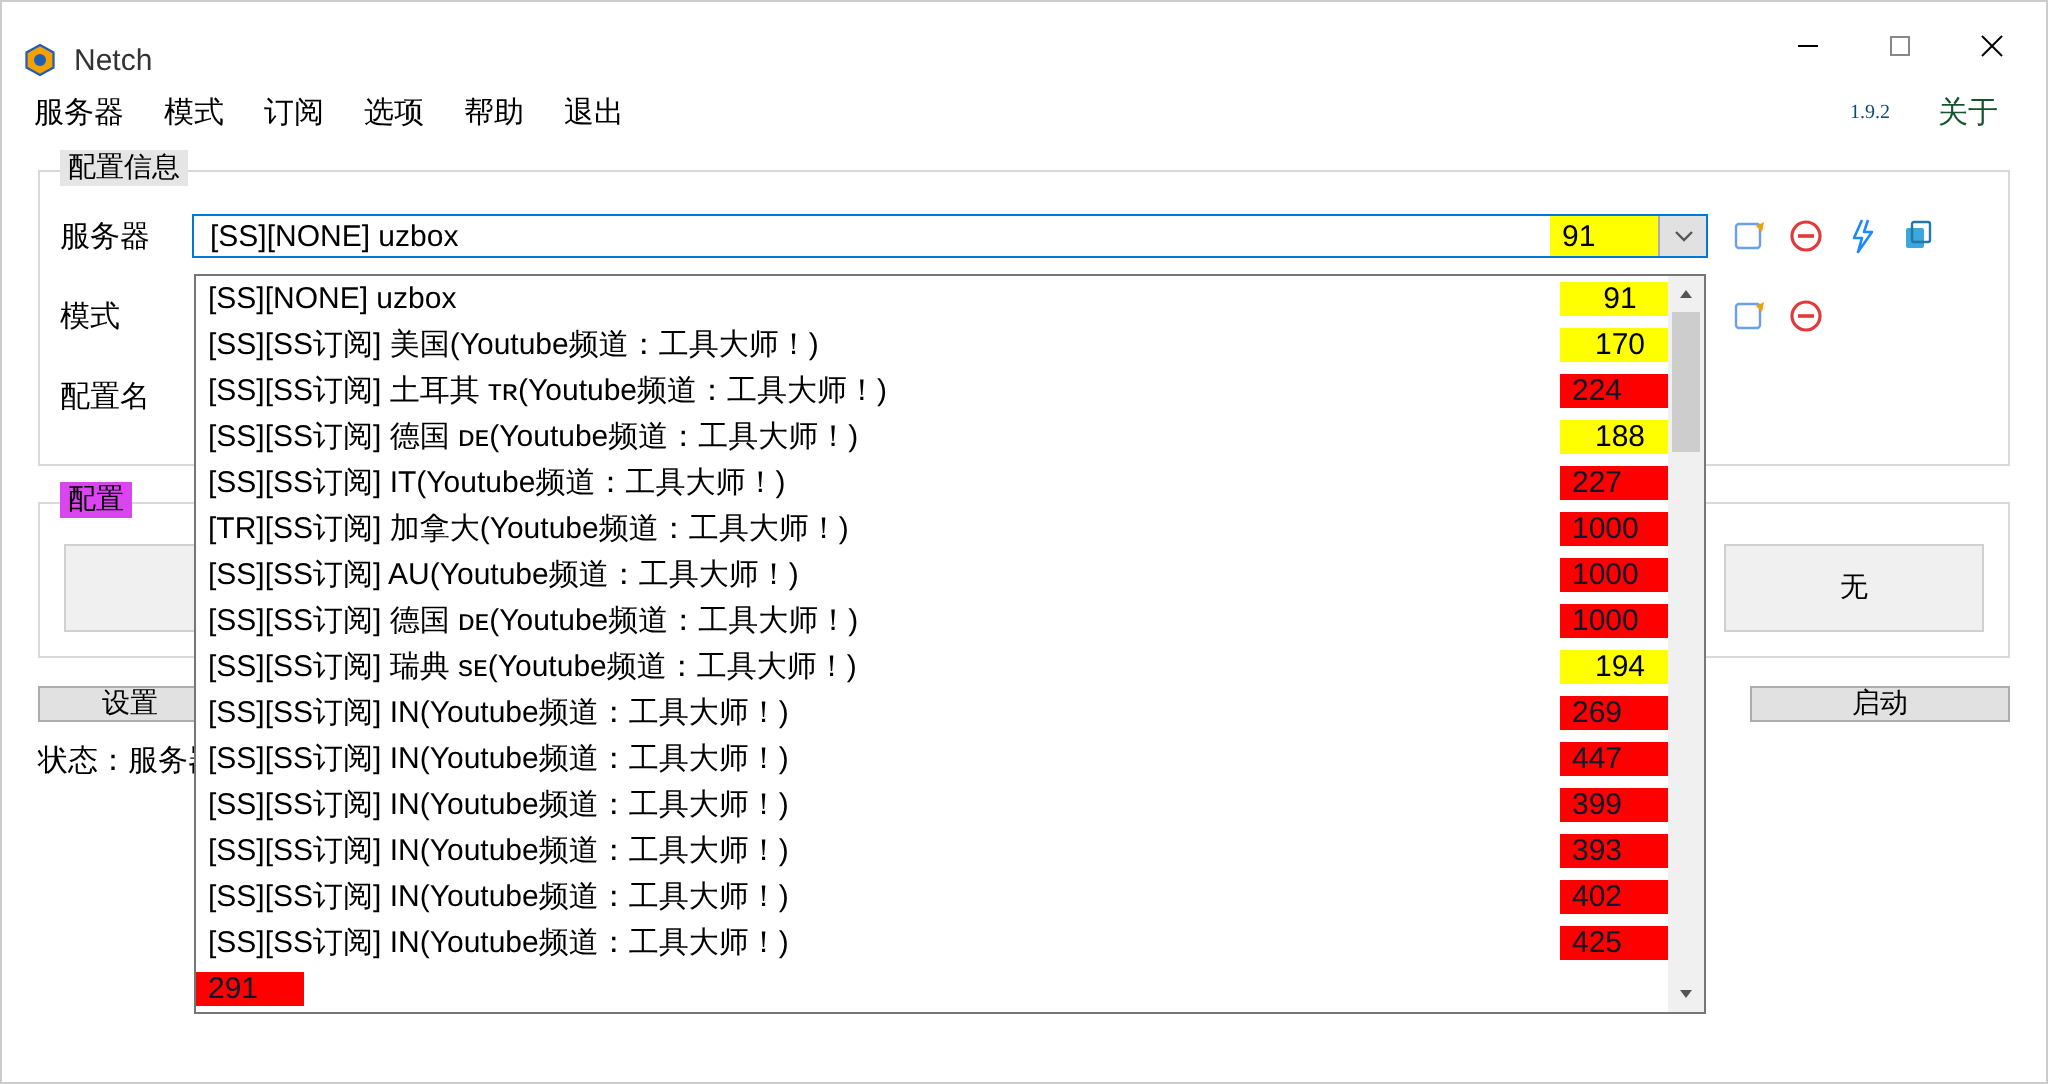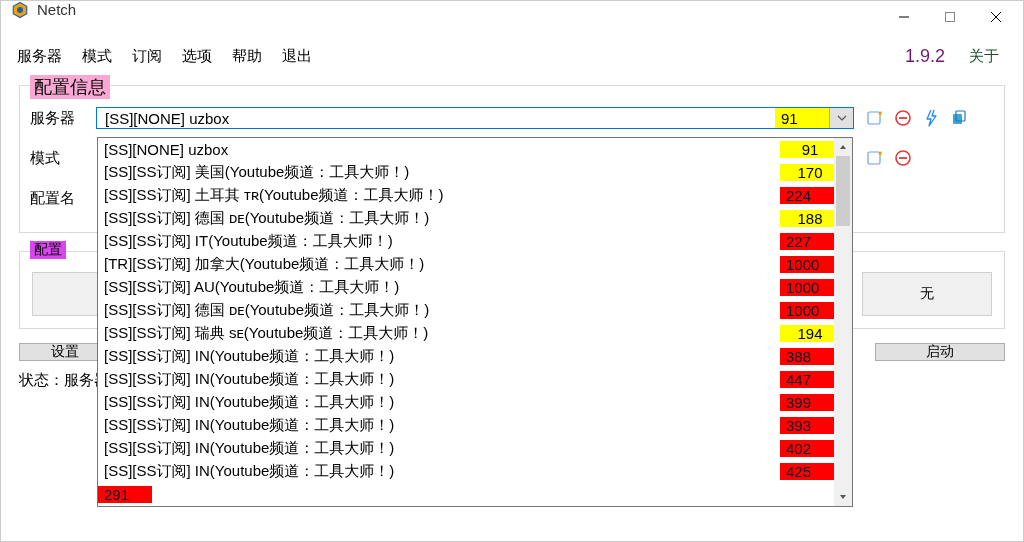--- a/index.html
+++ b/index.html
@@ -16,21 +16,21 @@
       width: 100%;
       height: 100%;
       border: 1px solid #ccc;
       display: flex;
       flex-direction: column;
     }
     
     .titlebar {
       height: 38px;
       display: flex;
-      align-items: flex-start;
+      align-items: flex-end;
       padding: 0 4px 0 10px;
       background: #fff;
     }
     .titlebar .app-icon {
       width: 18px; height: 18px;
       margin-right: 8px;
       display: flex; align-items: center; justify-content: center;
     }
     .titlebar .app-icon svg { width: 18px; height: 18px; }
     .titlebar .title { font-size: 15px; color: #333; }
@@ -44,36 +44,36 @@
     .menubar {
       height: 34px;
       display: flex;
       align-items: center;
       padding: 0 16px;
       gap: 20px;
       border-bottom: 0;
     }
     .menubar .menuitem { font-size: 15px; color: #000; cursor: default; }
     .menubar .menuspacer { flex: 1; }
-    .menubar .version { color: #701a75; font-size: 18px; margin-right: 4px; }
+    .menubar .version { color: #0c4a6e; font-size: 10px; margin-right: 4px; font-family: Liberation Serif, serif; }
     .menubar .about { font-size: 15px; color: #14532d; margin-right: 8px; }
     
     .groupbox {
       position: relative;
       margin: 12px 18px 8px 18px;
       border: 1px solid #d9d9d9;
       padding: 16px 10px 10px 10px;
     }
     .groupbox > .legend {
       position: absolute;
       top: -11px;
       left: 10px;
-      background: #f9a8d4;
+      background: #e5e5e5;
       padding: 0 4px;
-      font-size: 18px;
+      font-size: 14px;
       color: #000;
     }
     .formrow {
       display: flex;
       align-items: center;
       min-height: 32px;
       margin-bottom: 8px;
     }
     .formrow .label {
       width: 66px;
@@ -288,21 +288,21 @@
               <div class="item">
                 <div class="itext">[SS][SS订阅] 德国 ᴅᴇ(Youtube频道：工具大师！)</div>
                 <div class="ibadge bg-red">1000</div>
               </div>
               <div class="item">
                 <div class="itext">[SS][SS订阅] 瑞典 sᴇ(Youtube频道：工具大师！)</div>
                 <div class="ibadge bg-yellow">194</div>
               </div>
               <div class="item">
                 <div class="itext">[SS][SS订阅] IN(Youtube频道：工具大师！)</div>
-                <div class="ibadge bg-red">388</div>
+                <div class="ibadge bg-red">269</div>
               </div>
               <div class="item">
                 <div class="itext">[SS][SS订阅] IN(Youtube频道：工具大师！)</div>
                 <div class="ibadge bg-red">447</div>
               </div>
               <div class="item">
                 <div class="itext">[SS][SS订阅] IN(Youtube频道：工具大师！)</div>
                 <div class="ibadge bg-red">399</div>
               </div>
               <div class="item">

